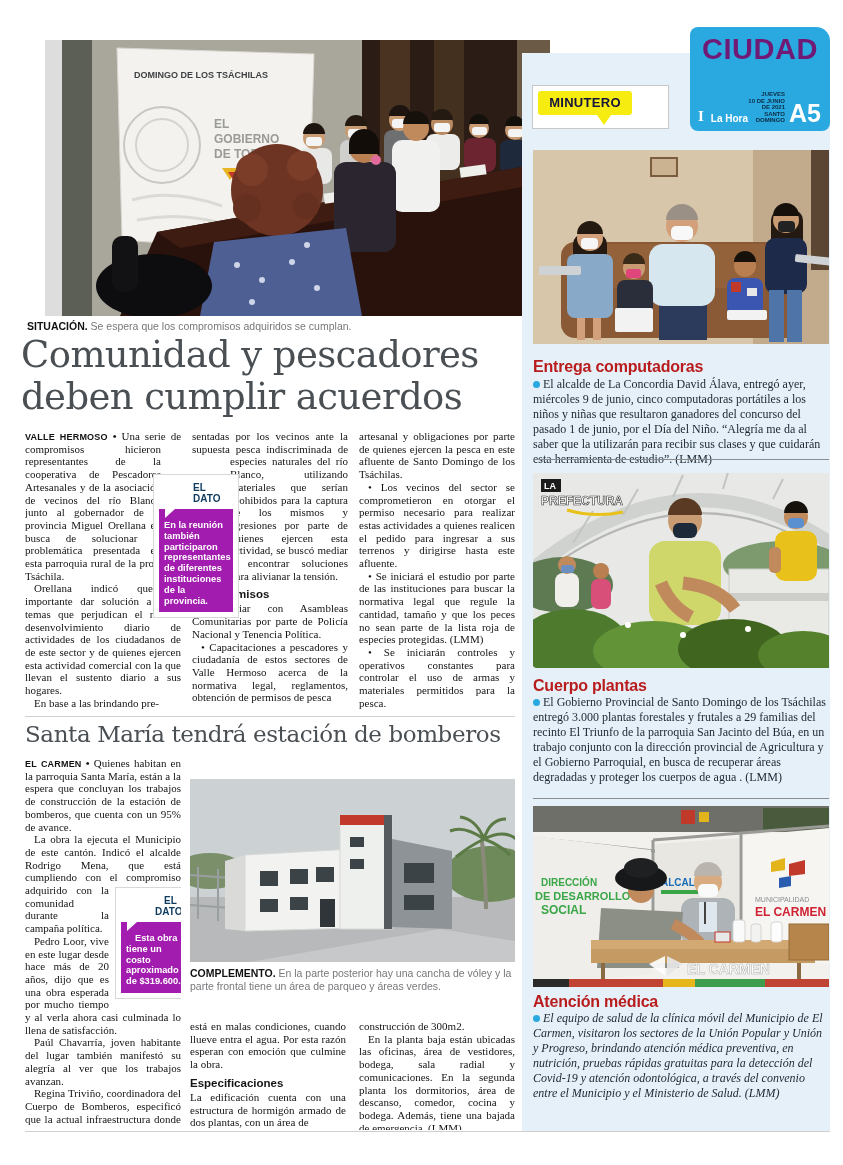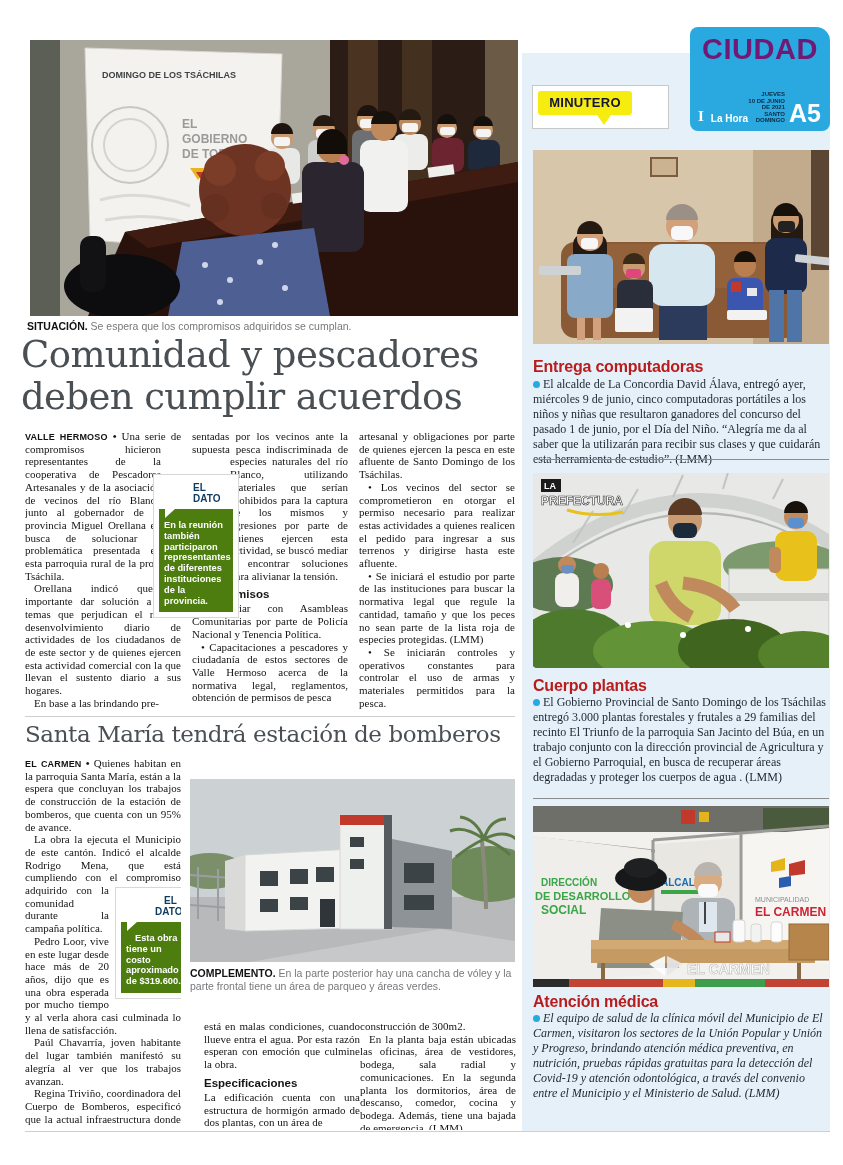--- a/index.html
+++ b/index.html
@@ -20,27 +20,27 @@
   .col{width:156px;font:11px/12.7px "Liberation Serif",serif;text-align:justify;color:#141414;overflow:hidden;}
   .col p{margin:0;}
   .col p + p{text-indent:9px;}
   .dateline{font:bold 9px "Liberation Sans",sans-serif;color:#111;letter-spacing:.2px;}
   .subhead{font:bold 11.5px "Liberation Sans",sans-serif;text-indent:0 !important;margin-top:6px !important;margin-bottom:2px !important;}
   .sp-r{float:right;width:30px;height:104px;margin:2px -14px 2px 4px;}
   .sp-l{float:left;width:48px;height:112px;margin:2px 4px 2px -14px;}
   
   .dato{background:#fff;border:1px solid #d8d8d8;padding:5px;box-sizing:border-box;}
   .dato-label{display:block;font:bold 10px "Liberation Sans",sans-serif;color:#0e3a5e;margin:2px 0 5px 2px;padding-left:32px;}
-  .dato-bubble{display:block;position:relative;background:#4d7c0f;color:#fff;
+  .dato-bubble{display:block;position:relative;background:#a21caf;color:#fff;
                font:bold 9.3px/10.8px "Liberation Sans",sans-serif;text-align:left;padding:11px 5px 6px 5px;}
   .dato-tail{position:absolute;top:0;left:6px;width:0;height:0;border-top:9px solid #fff;border-right:10px solid transparent;}
   .dato-abs{position:absolute;left:128px;top:44px;width:86px;z-index:5;}
   .dato-float{float:right;width:84px;margin:3px -18px 3px 6px;}
   .article2-col1{position:absolute;left:25px;top:757px;width:156px;height:372px;overflow:hidden;}
-  .article2-cols{position:absolute;left:204px;top:1020px;width:325px;height:110px;display:flex;gap:0;overflow:hidden;align-items:center;}
+  .article2-cols{position:absolute;left:190px;top:1020px;width:325px;height:110px;display:flex;gap:13px;overflow:hidden;align-items:center;}
   
   .sidebar{position:absolute;left:522px;top:53px;width:308px;height:1078px;background:#e5f0f8;}
   .minutero-box{position:absolute;left:10px;top:32px;width:135px;height:42px;background:#fff;border:1px solid #c8c8c8;}
   .minutero-bubble{position:absolute;left:5px;top:5px;width:94px;height:24px;background:#f6ec0f;border-radius:3px;
                    font:bold 13px/24px "Liberation Sans",sans-serif;color:#14143c;text-align:center;letter-spacing:.3px;}
   .minutero-tail{position:absolute;left:64px;top:29px;width:0;height:0;
                  border-left:7px solid transparent;border-right:7px solid transparent;border-top:10px solid #f6ec0f;}
   .ciudad-box{position:absolute;left:690px;top:27px;width:140px;height:104px;background:#2aa9e0;
               border-radius:8px 14px 8px 8px;box-sizing:border-box;padding:6px 10px;}
   .ciudad-title{font:bold 29px/32px "Liberation Sans",sans-serif;color:#701a75;text-align:center;letter-spacing:.5px;}
@@ -54,21 +54,21 @@
   .sb-text{position:absolute;left:11px;width:296px;font:12px/15px "Liberation Serif",serif;color:#1b2733;}
   .sb-bullet{display:inline-block;width:7px;height:7px;border-radius:50%;background:#2aa9e0;margin-right:3px;}
   .sb-rule{position:absolute;left:11px;width:296px;height:1px;background:#8a8d8f;}
   .bottom-rule{position:absolute;left:25px;top:1131px;width:805px;height:1px;background:#cfcfcf;}
 </style>
 </head>
 <body>
 
 <div class="page">
 
-  <div class="photo-frame" style="left:30px;top:40px;width:488px;height:276px;">
+  <div class="photo-frame" style="left:45px;top:40px;width:488px;height:276px;padding-left:17px;">
     <svg width="488" height="276" viewBox="0 0 488 276">
       <rect x="0" y="0" width="488" height="276" fill="#a9a69c"></rect>
       <rect x="0" y="0" width="30" height="276" fill="#5b5f56"></rect>
       <rect x="300" y="0" width="188" height="276" fill="#2b1d15"></rect>
       <rect x="318" y="0" width="30" height="200" fill="#4b3322"></rect>
       <rect x="372" y="0" width="30" height="180" fill="#43301f"></rect>
       <rect x="455" y="0" width="33" height="276" fill="#6b5a45"></rect>
 
       <g>
         <polygon points="55,8 252,14 246,214 60,200" fill="#f3f2ee" stroke="#d8d6d0"></polygon>

